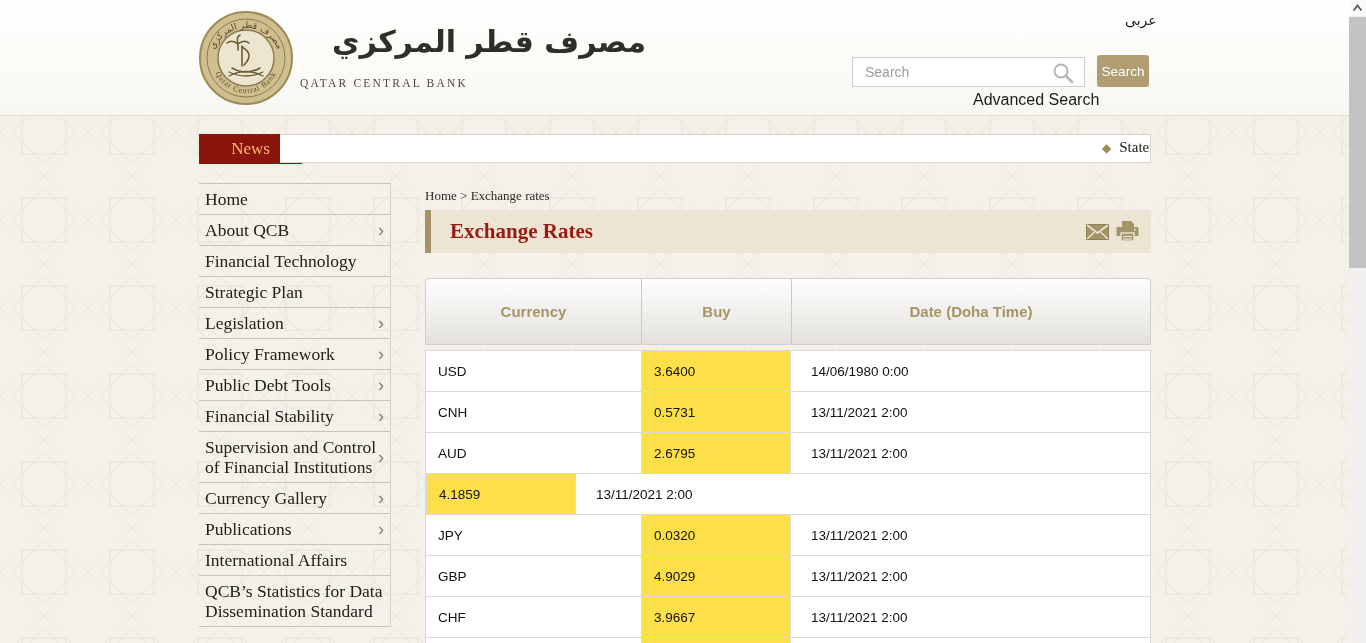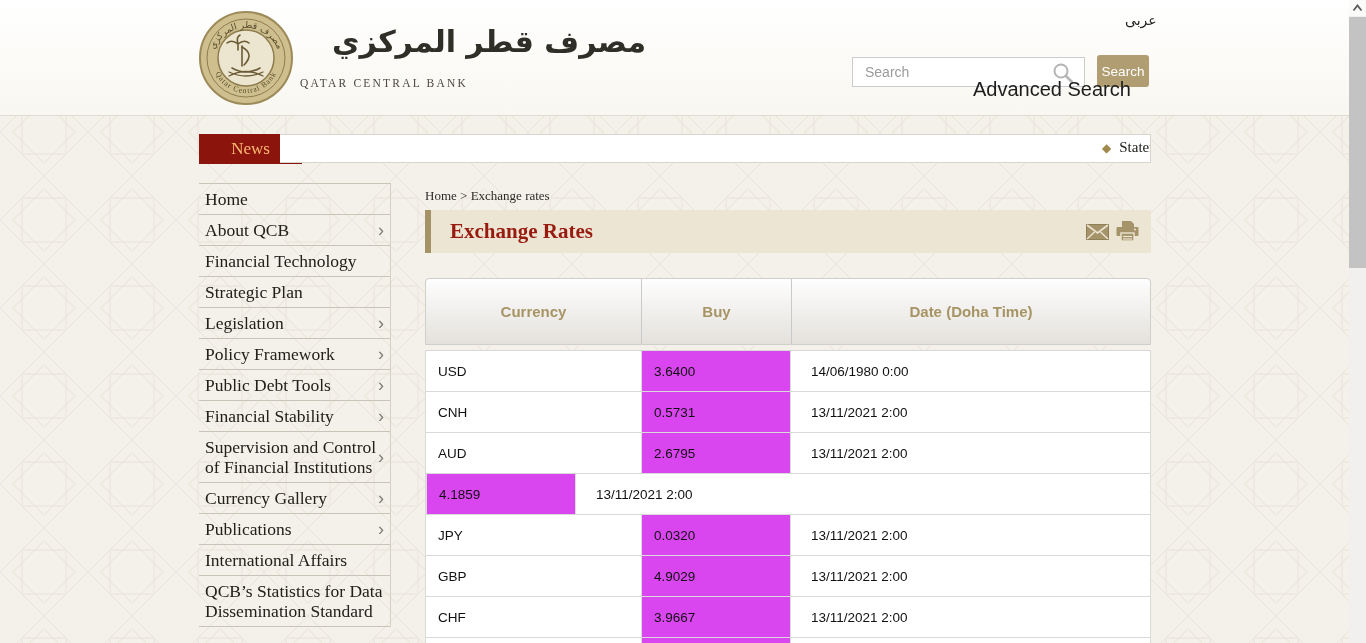--- a/index.html
+++ b/index.html
@@ -23,21 +23,21 @@
     font-size:14px; color:#1c1c1c; cursor:pointer;margin-left:8px; }
 
   .search-input { position:absolute; left:852px; top:57px; width:233px; height:30px;
     border:1px solid #cccccc; background:#ffffff; padding:0 34px 0 12px; font-size:14px;
     color:#333; font-family:"Liberation Sans",sans-serif; outline:none; }
   .search-input::placeholder { color:#9b9b9b; }
   .search-mag { position:absolute; left:1052px; top:62px; width:22px; height:22px; pointer-events:none; }
   .search-btn { position:absolute; left:1097px; top:55px; width:52px; height:32px;
     background:#b19d72; color:#ffffff; border:none; border-radius:3px; font-size:13.5px;
     font-family:"Liberation Sans",sans-serif; cursor:pointer; }
-  .adv-search { position:absolute; left:973px; top:78px; width:112px; font-size:20px;
+  .adv-search { position:absolute; left:973px; top:91px; width:112px; font-size:16px;
     color:#1d1d1d; cursor:pointer; white-space:nowrap; }
 
   
   .news-box { position:absolute; left:199px; top:134px; width:103px; height:30px;
     background:#8b150c; color:#fdba74; font-family:"Liberation Serif",serif; font-size:17px;
     display:flex; align-items:center; justify-content:center; z-index:2; cursor:pointer; }
   .ticker-strip { position:absolute; left:280px; top:134px; width:871px; height:29px;
     background:#ffffff; border:1px solid #d8d5cc; border-left:none; overflow:hidden; z-index:2; }
   .ticker-item { position:absolute; left:822px; top:4px; white-space:nowrap;
     font-family:"Liberation Serif",serif; font-size:15px; color:#1c1c16; cursor:pointer; }
@@ -74,21 +74,21 @@
   .th { display:flex; align-items:center; justify-content:center; font-size:15px;
     font-weight:bold; color:#a79465; }
   .th + .th { border-left:1px solid #c9c9c9; }
   .col-currency { width:215px; }
   .col-buy { width:150px; }
   .col-date { width:359px; }
   .tbody { margin-top:5px; border:1px solid #d9d9d9; border-bottom:none; background:#ffffff; }
   .trow { display:flex; height:41px; border-bottom:1px solid #d9d9d9; }
   .td { display:flex; align-items:center; font-size:13.5px; color:#111111; }
   .td.col-currency { padding-left:12px; }
-  .td.col-buy { padding-left:12px; background:#d946ef; border-left:1px solid #dcdcdc;
+  .td.col-buy { padding-left:12px; background:#fde047; border-left:1px solid #dcdcdc;
     border-right:1px solid #dcdcdc; }
   .td.col-date { padding-left:20px; }
 
   
   .scrollbar { position:absolute; right:0; top:0; width:17px; height:643px; background:#f1f0ee; z-index:5; }
   .scroll-up { width:17px; height:16px; background:#fafaf9; display:flex; align-items:center;
     justify-content:center; cursor:pointer; }
   .scroll-thumb { position:absolute; left:0; top:17px; width:17px; height:251px; background:#c3c3c3; cursor:grab; }
 </style>
 </head>

